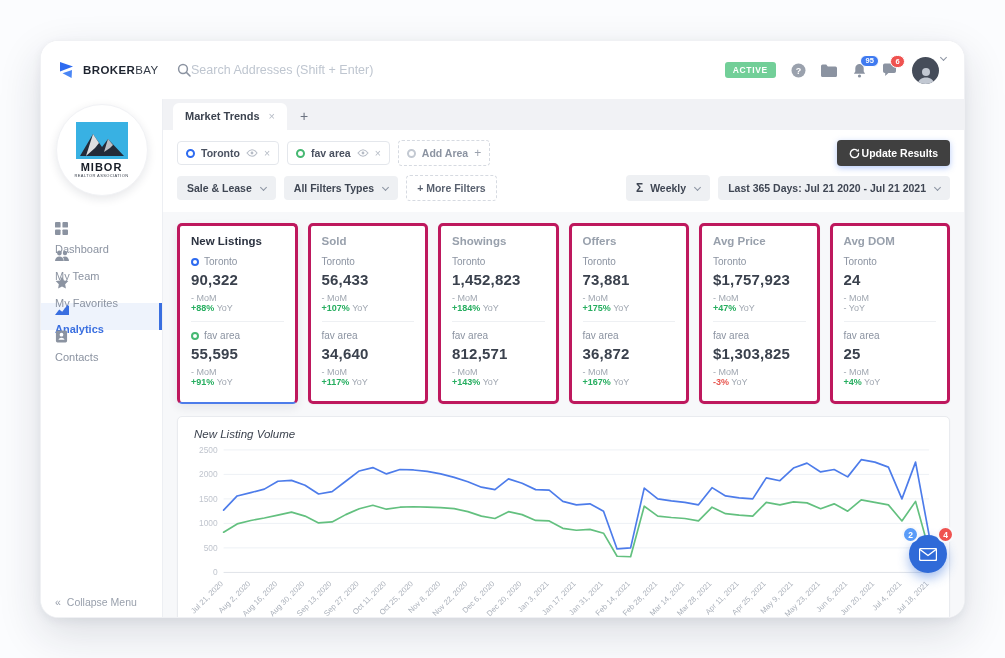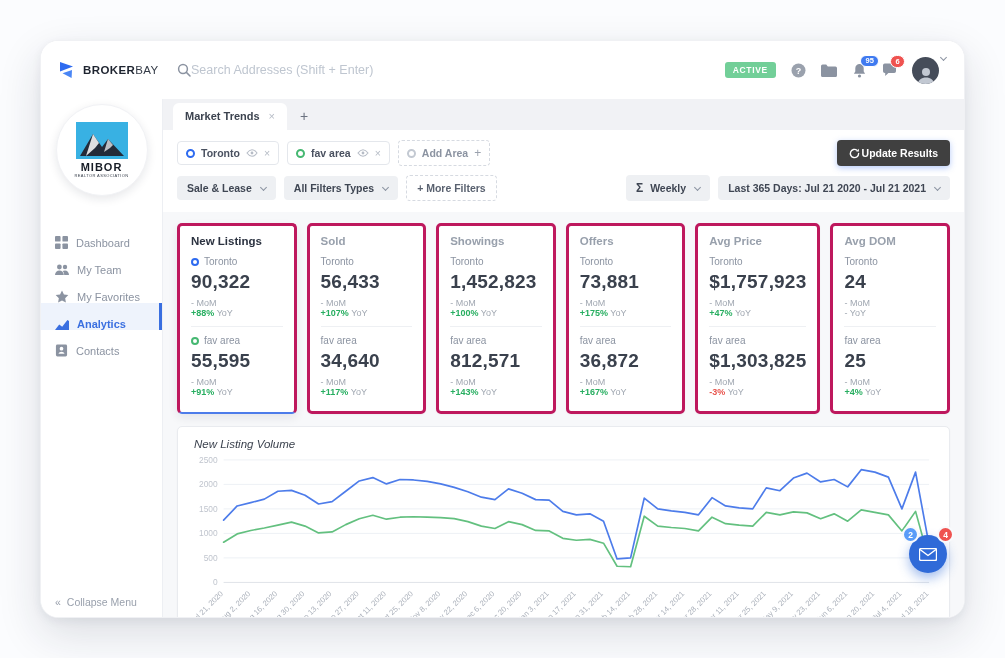--- a/index.html
+++ b/index.html
@@ -37,22 +37,22 @@
   .sidebar { width:122px; flex:none; border-right:1px solid #edeff3; background:#fff; position:relative; }
   .main { flex:1; background:#f7f8fa; display:flex; flex-direction:column; min-width:0; }
 
   
   .mibor-circle { width:92px; height:92px; border-radius:50%; background:#fff; margin:5px auto 0;
                   border:1px solid #f1f2f5; box-shadow:0 3px 10px rgba(20,30,50,.10);
                   display:flex; flex-direction:column; align-items:center; justify-content:center; }
   .mibor-name { font-size:11px; font-weight:800; color:#161c26; letter-spacing:1px; margin-top:2px; }
   .mibor-sub  { font-size:4px; color:#3a414d; letter-spacing:.4px; }
   .nav { margin-top:26px; }
-  .nav-item { height:27px; display:flex; align-items:flex-end; gap:8px; padding:0 14px; font-size:11px;
-              color:#8b93a1; cursor:pointer; }
+  .nav-item { height:27px; display:flex; align-items:flex-start; gap:8px; padding:0 14px; font-size:11px;
+              color:#8b93a1; cursor:pointer;flex-direction:column; }
   .nav-item svg { flex:none; }
   .nav-item.active { color:#3a6fe0; background:#eef3fc; box-shadow:inset -3px 0 0 #3a6fe0; font-weight:bold; }
   .collapse-btn { position:absolute; bottom:11px; left:14px; font-size:10.5px; color:#9aa1ad; cursor:pointer; display:flex; gap:6px; align-items:center; }
 
   
   .tabstrip { background:#f1f2f5; padding:5px 0 0 10px; display:flex; align-items:flex-end; gap:4px; height:31px; flex:none; }
   .tab { background:#fff; border-radius:6px 6px 0 0; padding:7px 12px 8px; font-size:11px; font-weight:bold;
          color:#3c434f; display:flex; align-items:center; gap:9px; cursor:pointer; }
   .tab .x { color:#b6bcc6; font-weight:400; font-size:11px; }
   .tab-add { color:#6b7280; font-size:14px; padding:0 9px 6px; cursor:pointer; }
@@ -83,21 +83,21 @@
   
   .content { padding:11px 14px 0; flex:1; min-height:0; }
   .cards { display:grid; grid-template-columns:repeat(6,1fr); gap:10px; }
   .stat-card { background:#fff; border:3px solid #be185d; border-radius:5px; padding:9px 11px 6px;
                box-shadow:0 1px 2px rgba(20,30,50,.04); cursor:pointer; }
   .stat-card.active { border-bottom:2px solid #4d7cea; box-shadow:0 4px 10px rgba(20,30,50,.08); }
   .sc-title { font-size:11.5px; font-weight:bold; color:#98a0ac; margin-bottom:9px; }
   .stat-card.active .sc-title { color:#2b3240; }
   .sc-loc { font-size:10px; color:#8b93a1; display:flex; align-items:center; gap:5px; }
   .sc-loc .ring { width:8px; height:8px; border-width:2px; }
-  .sc-val { font-size:19px; font-weight:bold; color:#3a414d; margin:4px 0 5px; letter-spacing:.2px; }
+  .sc-val { font-size:15px; font-weight:bold; color:#3a414d; margin:4px 0 5px; letter-spacing:.2px; }
   .sc-row { display:flex; justify-content:space-between; font-size:9px; color:#a0a7b1; padding-bottom:8px;flex-direction:column; }
   .yoy-val { font-weight:bold; }
   .yoy-val.pos { color:#27ae60; }
   .yoy-val.neg { color:#e8554e; }
   .yoy-val.neu { color:#a0a7b1; font-weight:400; }
   .sc-div { border-top:1px solid #eef0f3; margin-bottom:8px; }
 
   .chart-card { background:#fff; border:1px solid #e9ebef; border-radius:5px; margin-top:12px;
                 padding:11px 10px 2px 12px; box-shadow:0 1px 2px rgba(20,30,50,.04); }
   .chart-title { font-size:11.5px; color:#3c434f; font-weight:500; margin:0 0 2px 4px;font-style:italic; }
@@ -353,21 +353,21 @@
           </div>
 
           <div class="stat-card">
             <div class="sc-title">Showings</div>
             <div class="sc-loc">
                 <span>Toronto</span>
               </div>
             <div class="sc-val">1,452,823</div>
             <div class="sc-row">
                 <span>- MoM</span>
-                <span><span class="yoy-val pos">+100%</span> <span>YoY</span></span>
+                <span><span class="yoy-val pos">+184%</span> <span>YoY</span></span>
               </div>
             <div class="sc-div"></div>
             <div class="sc-loc">
                 <span>fav area</span>
               </div>
             <div class="sc-val">812,571</div>
             <div class="sc-row">
                 <span>- MoM</span>
                 <span><span class="yoy-val pos">+143%</span> <span>YoY</span></span>
               </div>

